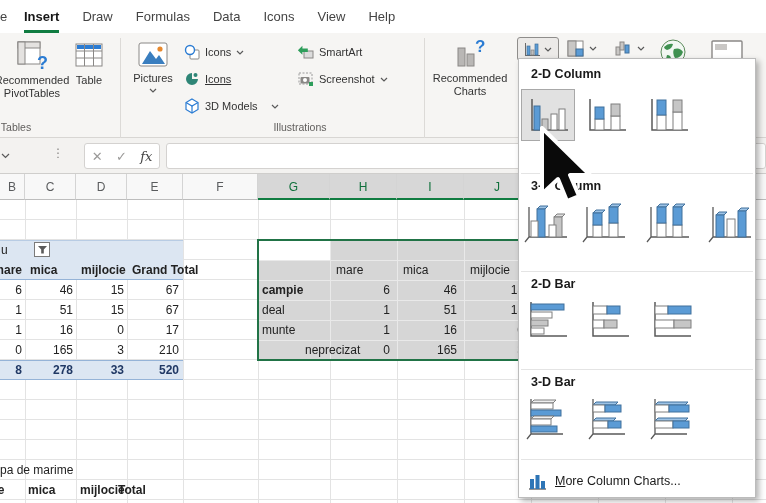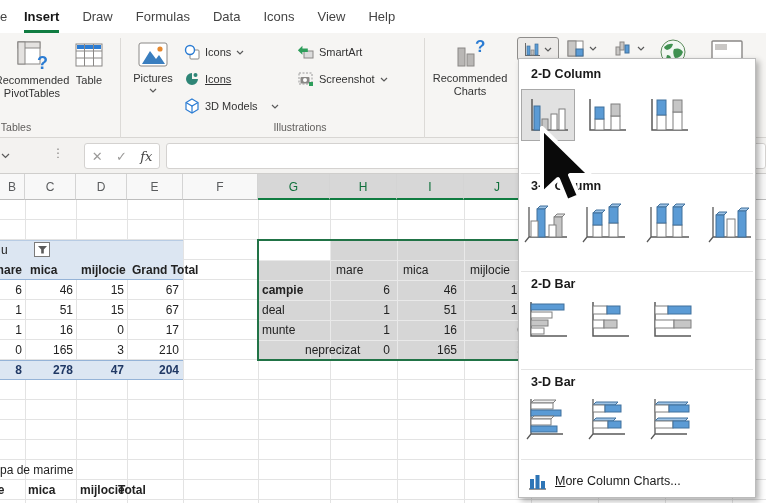--- a/index.html
+++ b/index.html
@@ -300,22 +300,22 @@
     <div class="cell num" style="left:25px;  top:120px; width:48px;">16</div>
     <div class="cell num" style="left:76px;  top:120px; width:48px;">0</div>
     <div class="cell num" style="left:127px; top:120px; width:52px;">17</div>
     <div class="cell num" style="left:-20px; top:140px; width:42px;">0</div>
     <div class="cell num" style="left:25px;  top:140px; width:48px;">165</div>
     <div class="cell num" style="left:76px;  top:140px; width:48px;">3</div>
     <div class="cell num" style="left:127px; top:140px; width:52px;">210</div>
 
     <div class="cell num bold" style="left:-20px; top:160px; width:42px; color:#203864;">8</div>
     <div class="cell num bold" style="left:25px;  top:160px; width:48px; color:#203864;">278</div>
-    <div class="cell num bold" style="left:76px;  top:160px; width:48px; color:#203864;">47</div>
-    <div class="cell num bold" style="left:127px; top:160px; width:52px; color:#203864;">204</div>
+    <div class="cell num bold" style="left:76px;  top:160px; width:48px; color:#203864;">33</div>
+    <div class="cell num bold" style="left:127px; top:160px; width:52px; color:#203864;">520</div>
 
     <div class="cell" style="left:0; top:260px;">pa de marime</div>
     <div class="cell bold" style="left:-7px; top:280px;">re</div>
     <div class="cell bold" style="left:28px; top:280px;">mica</div>
     <div class="cell bold" style="left:80px; top:280px;">mijlocie</div>
     <div class="cell bold" style="left:118px; top:280px;">Total</div>
 
     <div id="selgray"></div>
     <div id="selwhite"></div>
     <div class="selvl" style="left:330px"></div>

